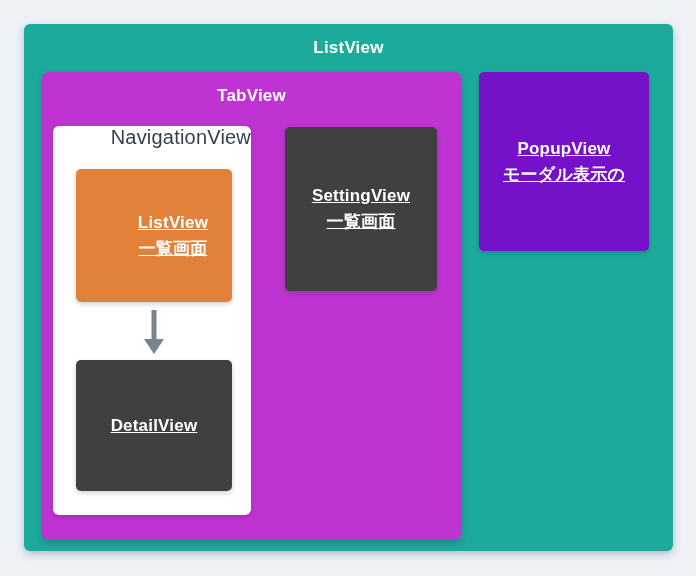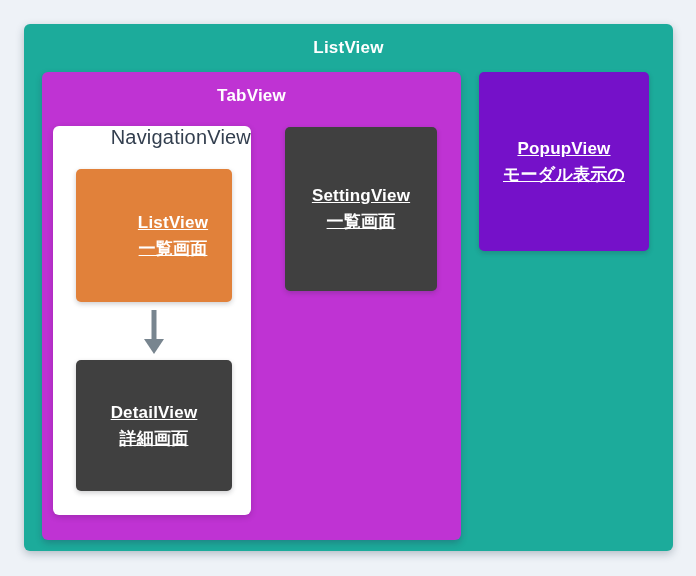--- a/index.html
+++ b/index.html
@@ -97,21 +97,20 @@
           <span>一覧画面</span>
         </div>
 
         <svg class="flow-arrow" viewBox="0 0 30 48" style="color: rgb(120, 133, 143);">
           <line x1="15" y1="2" x2="15" y2="32" stroke="currentColor" stroke-width="5"></line>
           <polygon points="5,31 25,31 15,46" fill="currentColor"></polygon>
         </svg>
 
         <div class="screen detail-view" style="background-color: #404040;">
           <span>DetailView</span>
-          <span>詳細画面</span>
         </div>
 
       </div>
 
       <div class="screen setting-view" style="background-color: #404040;">
         <span>SettingView</span>
         <span>一覧画面</span>
       </div>
 
     </div>

